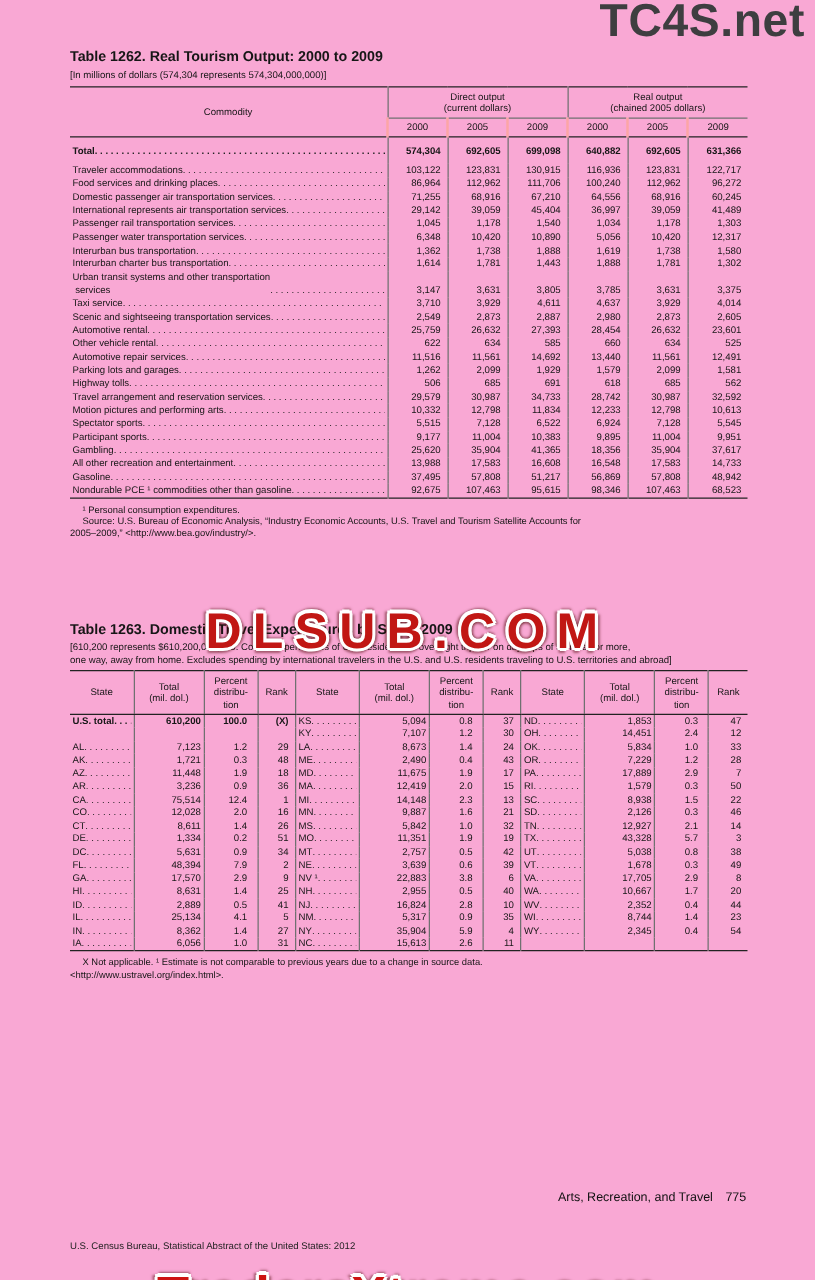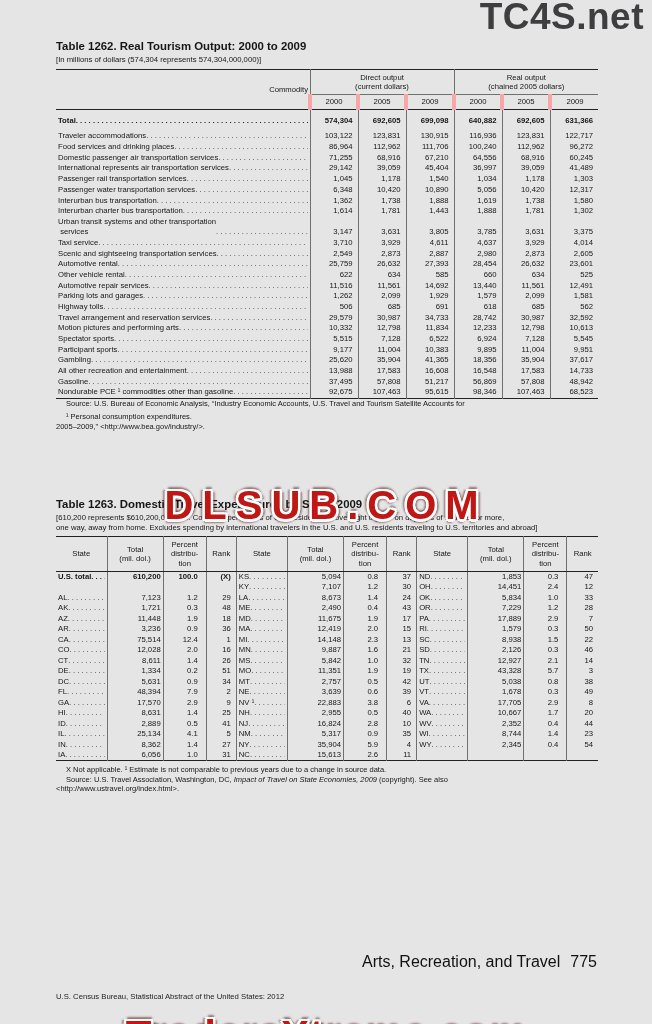--- a/index.html
+++ b/index.html
@@ -1,18 +1,18 @@
 <!DOCTYPE html>
 <html><head>
 <meta charset="utf-8">
 <style>
   * { box-sizing: border-box; margin: 0; padding: 0; }
   html, body { background: #ffffff; }
   .page {
-    position: relative; width: 652px; height: 1024px; background: #e5e5e5;
+    position: relative; width: 652px; height: 1024px; background: #f9a8d4;
     font-family: "Liberation Sans", "DejaVu Sans", sans-serif; color: #161616; overflow: hidden;
   }
 
   
   .wm-top { position: absolute; top: -4px; right: 8px; font-size: 37px; font-weight: 800;
             color: #3e3e40; letter-spacing: .5px; z-index: 6; }
   .wm-mid, .wm-bottom {
     position: absolute; left: 0; width: 100%; text-align: center; font-weight: 800; z-index: 6;
     text-shadow:
       -2px -2px 0 #fff, 2px -2px 0 #fff, -2px 2px 0 #fff, 2px 2px 0 #fff,
@@ -28,24 +28,24 @@
   .sec-1262 { top: 40px; }
   .sec-1263 { top: 498px; }
   .tbl-title { font-size: 11.4px; font-weight: bold; margin-bottom: 3px; }
   .tbl-note { font-size: 7.7px; line-height: 9.5px; margin-bottom: 4px; }
 
   table { border-collapse: collapse; table-layout: fixed; width: 100%; }
 
   
   .t1262 { font-size: 7.7px; border-top: 1.3px solid #222; border-bottom: 1.3px solid #222; }
   .t1262 th { font-weight: normal; text-align: center; font-size: 7.7px; }
-  .t1262 .stub { vertical-align: middle; border-bottom: 1px solid #222; text-align: right; }
+  .t1262 .stub { vertical-align: middle; border-bottom: 1px solid #222; }
   .t1262 .grp { border-left: 1px solid #707070; border-bottom: 1px solid #707070;
                 white-space: pre-line; line-height: 9.6px; padding: 3px 0 2px; }
-  .t1262 .yrs th { border-left: 4px solid #fca5a5; border-bottom: 1px solid #222;
+  .t1262 .yrs th { border-left: 2px solid #fca5a5; border-bottom: 1px solid #222;
                    height: 15px; vertical-align: middle; }
   .t1262 tbody td { height: 10.7px; line-height: 10.5px; vertical-align: bottom; padding: 0 2px; }
   .t1262 td.num { text-align: right; border-left: 1px solid #707070; padding-right: 5px; white-space: nowrap; }
   .t1262 .total-row td { font-weight: bold; padding-top: 6px; padding-bottom: 5px; }
 
   .lbl { display: flex; min-width: 0; }
   .lbl .t { white-space: pre-line; }
   .leader { flex: 1 1 6px; min-width: 6px; overflow: hidden; white-space: nowrap; align-self: flex-end; color: #222; }
   .leader::after { content: " . . . . . . . . . . . . . . . . . . . . . . . . . . . . . . . . . . . . . . . . . . . . . . . . . . . . . . . . . . . . . . . . . . . . . . . . . ."; }
   .lbl:has(.t:empty) .leader::after { content: ""; }
@@ -63,21 +63,21 @@
   .t1263 th:first-child { border-left: none; }
   .t1263 tbody td { height: 10.5px; line-height: 10.3px; vertical-align: bottom;
                     padding: 0 2px; border-left: 1px solid #707070; }
   .t1263 tbody td:first-child { border-left: none; }
   .t1263 td.num { text-align: right; white-space: nowrap; }
   .t1263 td.pcol { padding-right: 8px; }
   .t1263 td.rcol { padding-right: 5px; }
   .t1263 tbody tr:first-of-type td:nth-child(-n+4) { font-weight: bold; text-align: right; }
 
   
-  .footer-right { position: absolute; right: 55px; top: 953px; font-size: 16px; color: #111; }
+  .footer-right { position: absolute; right: 55px; top: 953px; font-size: 10px; color: #111; }
   .footer-right .pgnum { margin-left: 10px; }
   .footer-left { position: absolute; left: 56px; top: 992px; font-size: 7.7px; color: #222; z-index: 1; }
 </style>
 </head>
 <body>
 
 <div class="page">
 
   <div class="wm-top">TC4S.net</div>
 
@@ -484,22 +484,22 @@
             <td class="num">92,675</td>
             <td class="num">107,463</td>
             <td class="num">95,615</td>
             <td class="num">98,346</td>
             <td class="num">107,463</td>
             <td class="num">68,523</td>
           </tr>
         </tbody>
     </table>
 
+    <div class="fn mt3 ind">¹ Personal consumption expenditures.</div>
     <div class="fn ind">Source: U.S. Bureau of Economic Analysis, “Industry Economic Accounts, U.S. Travel and Tourism Satellite Accounts for</div>
-    <div class="fn mt3 ind">¹ Personal consumption expenditures.</div>
     <div class="fn">2005–2009,” &lt;http://www.bea.gov/industry/&gt;.</div>
   </section>
 
   <section class="sec sec-1263">
     <div class="tbl-title">Table 1263. Domestic Travel Expenditures by State: 2009</div>
     <div class="tbl-note">
       <div>[610,200 represents $610,200,000,000. Covers expenditures of U.S. residents on overnight trips or on day trips of 50 miles or more,</div>
       <div>one way, away from home. Excludes spending by international travelers in the U.S. and U.S. residents traveling to U.S. territories and abroad]</div>
     </div>
 
@@ -1081,23 +1081,20 @@
               </div>
             </td>
             <td class="num tcol"></td>
             <td class="num pcol"></td>
             <td class="num rcol"></td>
           </tr>
         </tbody>
     </table>
 
     <div class="fn mt3 ind">X Not applicable. ¹ Estimate is not comparable to previous years due to a change in source data.</div>
-    <div class="fn ind">
-      <span>Source: U.S. Travel Association, Washington, DC, </span><span class="it">Impact of Travel on State Economies, 2009</span><span> (copyright). See also</span>
-    </div>
     <div class="fn">&lt;http://www.ustravel.org/index.html&gt;.</div>
   </section>
 
   <div class="footer-right">
     <span>Arts, Recreation, and Travel</span><span class="pgnum">775</span>
   </div>
   <div class="footer-left">U.S. Census Bureau, Statistical Abstract of the United States: 2012</div>
 
   <div class="wm-mid">DLSUB.COM</div>
   <div class="wm-bottom">TradersXtreme.com</div>

